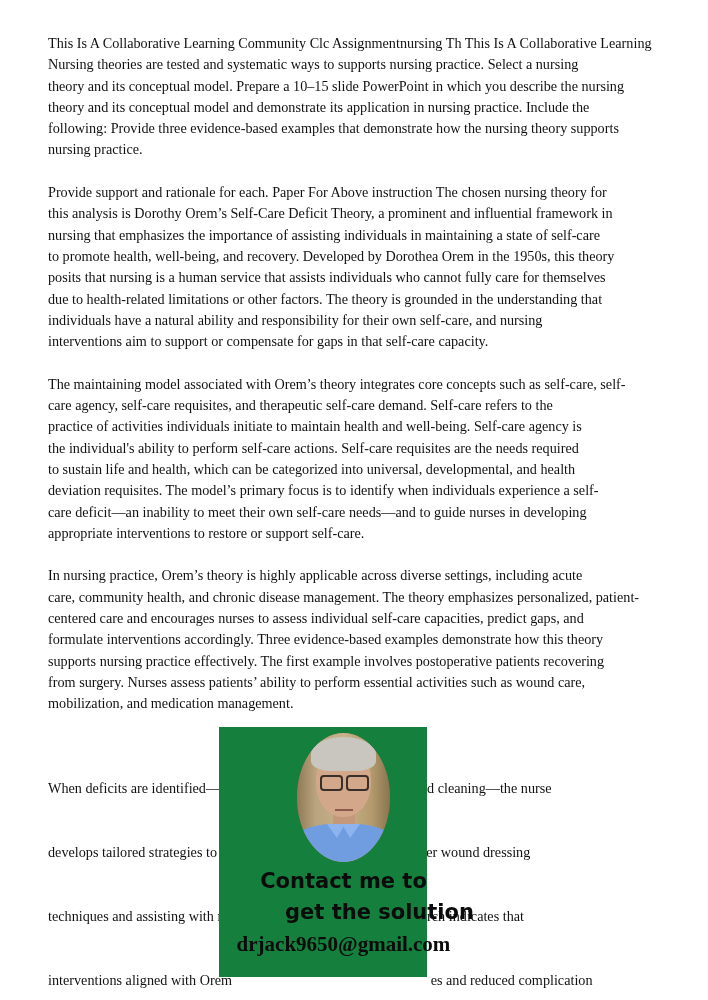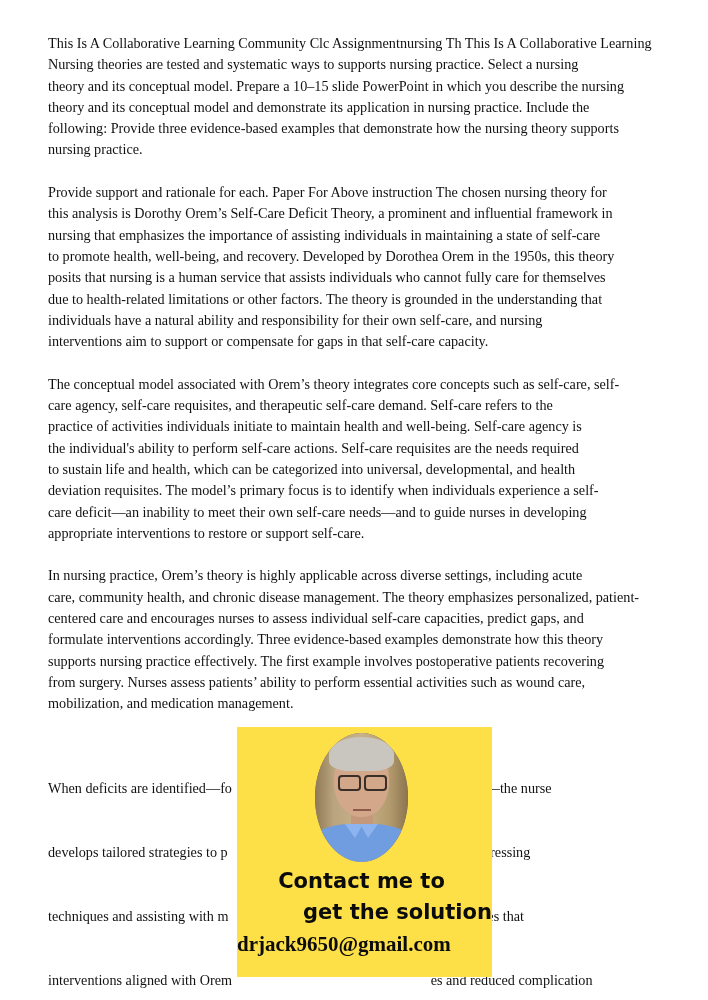--- a/index.html
+++ b/index.html
@@ -25,25 +25,25 @@
     }
     .para {
       margin: 0 0 21.3px 0;
       white-space: nowrap;
     }
     .line {
       display: block;
     }
     .card {
       position: absolute;
-      left: 237px;
+      left: 219px;
       top: 727px;
-      width: 255px;
+      width: 208px;
       height: 250px;
-      background: #fde047;
+      background: #15803d;
     }
     .photo {
       position: absolute;
       left: 78px;
       top: 6px;
       width: 93px;
       height: 129px;
       border-radius: 50%;
       overflow: hidden;
       background: #7a6a52;
@@ -103,20 +103,21 @@
       color: #0b0b0b;
       line-height: 30px;
     }
     .cta.l1 { top: 139px; }
     .cta.l2 { top: 170px; padding-left: 36px; }
     .email {
       position: absolute;
       left: 0;
       top: 205px;
       width: 249px;
+      text-align: center;
       font-family: "Liberation Serif", "DejaVu Serif", serif;
       font-weight: bold;
       font-size: 21px;
       color: #0b0b0b;
     }
   </style>
 </head>
 <body>
 
 <div class="doc">
@@ -132,21 +133,21 @@
     <span class="line">Provide support and rationale for each. Paper For Above instruction The chosen nursing theory for</span>
     <span class="line">this analysis is Dorothy Orem’s Self-Care Deficit Theory, a prominent and influential framework in</span>
     <span class="line">nursing that emphasizes the importance of assisting individuals in maintaining a state of self-care</span>
     <span class="line">to promote health, well-being, and recovery. Developed by Dorothea Orem in the 1950s, this theory</span>
     <span class="line">posits that nursing is a human service that assists individuals who cannot fully care for themselves</span>
     <span class="line">due to health-related limitations or other factors. The theory is grounded in the understanding that</span>
     <span class="line">individuals have a natural ability and responsibility for their own self-care, and nursing</span>
     <span class="line">interventions aim to support or compensate for gaps in that self-care capacity.</span>
   </p>
   <p class="para">
-    <span class="line">The conceptual model associated with Orem’s theory integrates core concepts such as self-care, self-</span>
+    <span class="line">The maintaining model associated with Orem’s theory integrates core concepts such as self-care, self-</span>
     <span class="line">care agency, self-care requisites, and therapeutic self-care demand. Self-care refers to the</span>
     <span class="line">practice of activities individuals initiate to maintain health and well-being. Self-care agency is</span>
     <span class="line">the individual's ability to perform self-care actions. Self-care requisites are the needs required</span>
     <span class="line">to sustain life and health, which can be categorized into universal, developmental, and health</span>
     <span class="line">deviation requisites. The model’s primary focus is to identify when individuals experience a self-</span>
     <span class="line">care deficit—an inability to meet their own self-care needs—and to guide nurses in developing</span>
     <span class="line">appropriate interventions to restore or support self-care.</span>
   </p>
   <p class="para">
     <span class="line">In nursing practice, Orem’s theory is highly applicable across diverse settings, including acute</span>

